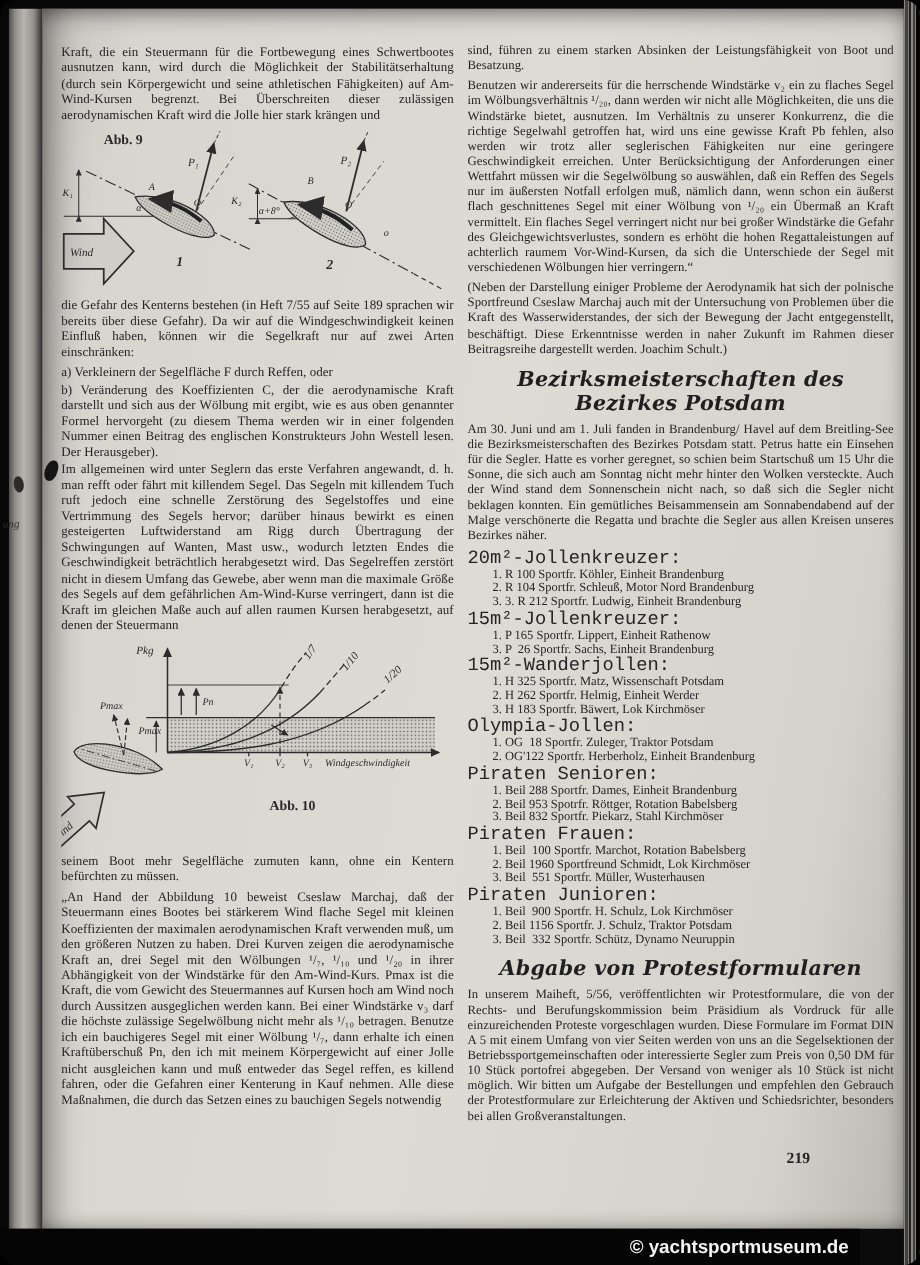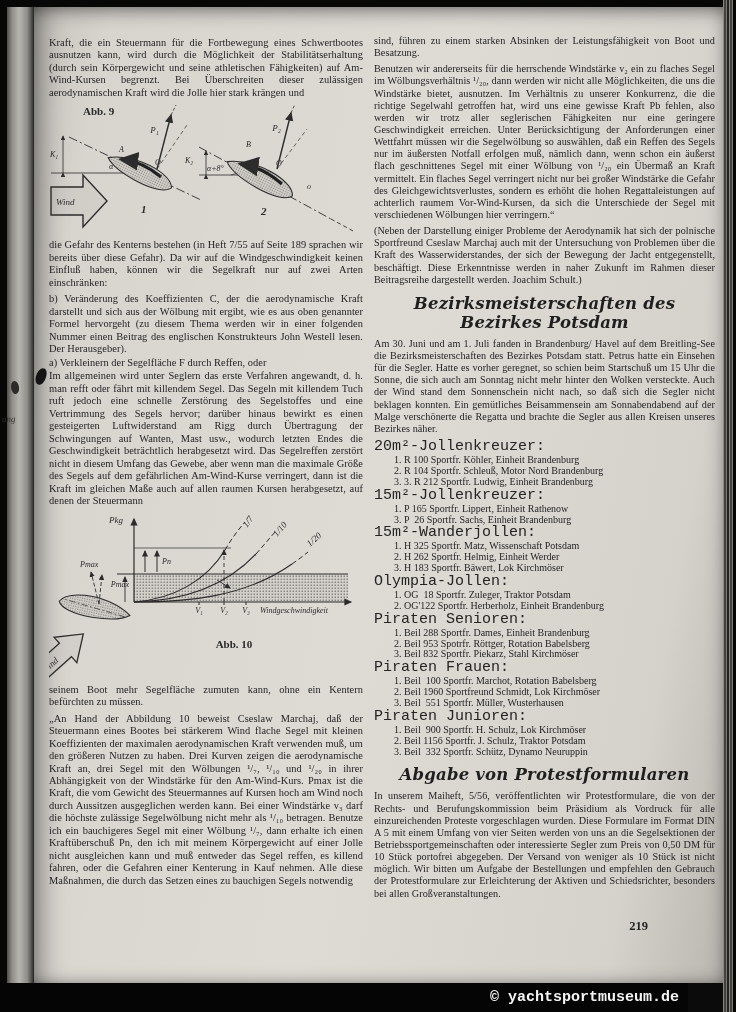--- a/index.html
+++ b/index.html
@@ -1,31 +1,31 @@
 <!DOCTYPE html>
 <html><head>
 <meta charset="utf-8">
 <style>
   html,body{margin:0;padding:0;background:#000;}
   .scan{position:relative;width:736px;height:1012px;background:#0b0b0b;overflow:hidden;
-        font-family:"Liberation Serif","DejaVu Serif",serif;color:#242424;}
+        font-family:"Liberation Serif","DejaVu Serif",serif;color:#242424;border-radius:13px;}
   
   .edge-top{position:absolute;left:0;top:0;width:736px;height:7px;background:#070707;}
   .edge-left{position:absolute;left:0;top:0;width:7px;height:1012px;background:#070707;}
   .spine{position:absolute;left:7px;top:5px;width:27px;height:978px;
          background:linear-gradient(to right,#4e4c49,#8e8c87 18%,#b7b5af 45%,#908e89 75%,#3c3b38 96%,#191918);}
   .edge-right{position:absolute;right:0;top:0;width:13px;height:1012px;
          background:repeating-linear-gradient(to right,#8a8884 0 1px,#44423f 1px 3px,#7b7975 3px 4px,#24231f 4px 6px);}
   .edge-right-black{position:absolute;right:0;top:0;width:3px;height:1012px;background:#050505;}
   .page{position:absolute;left:34px;top:7px;width:692px;height:976px;overflow:hidden;
         background:linear-gradient(100deg,#c6c3bd 0%,#d8d5cf 9%,#dedbd5 50%,#d5d2cc 86%,#b9b6b0 100%);
         box-shadow:inset 20px 0 28px -16px rgba(0,0,0,.5), inset -12px 0 18px -10px rgba(0,0,0,.35),
                    inset 0 16px 20px -14px rgba(0,0,0,.45), inset 0 -10px 16px -12px rgba(0,0,0,.3);}
   .footer-bar{position:absolute;left:0;top:983px;width:688px;height:29px;background:#050505;
-        color:#f4f4f4;font-family:Liberation Mono, monospace;font-weight:bold;
+        color:#f4f4f4;font-family:Liberation Sans, sans-serif;font-weight:bold;
         font-size:15px;line-height:29px;text-align:right;padding-right:9px;box-sizing:border-box;}
   
   .blob1{position:absolute;left:36px;top:368px;width:10px;height:17px;background:#141414;border-radius:60% 40% 55% 45%;transform:rotate(14deg);}
   .blob2{position:absolute;left:11px;top:381px;width:8px;height:13px;background:#2c2b29;border-radius:50%;transform:rotate(-8deg);}
   .margin-frag{position:absolute;left:2px;top:414px;font-size:9px;font-style:italic;color:#2e2d2b;transform:rotate(-2deg);}
   
   .col{position:absolute;}
   .col-left{left:15px;top:30px;width:314px;}
   .col-right{left:340px;top:28px;width:341px;}
   .col p{margin:0 0 4px;text-align:justify;font-size:10.4px;line-height:1.2;letter-spacing:.05px;}
@@ -113,22 +113,22 @@
             <line x1="228" y1="66" x2="242" y2="10" stroke="#2c2c2c" stroke-width="1.4" marker-end="url(#ah9)"></line>
             <line x1="242" y1="10" x2="246" y2="1" stroke="#2c2c2c" stroke-width="0.8" stroke-dasharray="3 2"></line>
             <line x1="228" y1="66" x2="258" y2="26" stroke="#2c2c2c" stroke-width="0.7" stroke-dasharray="4 3"></line>
             <text x="232" y="28" text-anchor="end" class="lbl">P₂</text>
             <text x="212" y="112" font-size="11" font-weight="bold" font-style="italic">2</text>
           </g>
         </svg>
       </figure>
 
       <p>die Gefahr des Kenterns bestehen (in Heft 7/55 auf Seite 189 sprachen wir bereits über diese Gefahr). Da wir auf die Windgeschwindigkeit keinen Einfluß haben, können wir die Segelkraft nur auf zwei Arten einschränken:</p>
+      <p class="list-item">a) Verkleinern der Segelfläche F durch Reffen, oder</p>
       <p class="list-item">b) Veränderung des Koeffizienten C, der die aerodynamische Kraft darstellt und sich aus der Wölbung mit ergibt, wie es aus oben genannter Formel hervorgeht (zu diesem Thema werden wir in einer folgenden Nummer einen Beitrag des englischen Konstrukteurs John Westell lesen. Der Herausgeber).</p>
-      <p class="list-item">a) Verkleinern der Segelfläche F durch Reffen, oder</p>
       <p>Im allgemeinen wird unter Seglern das erste Verfahren angewandt, d. h. man refft oder fährt mit killendem Segel. Das Segeln mit killendem Tuch ruft jedoch eine schnelle Zerstörung des Segelstoffes und eine Vertrimmung des Segels hervor; darüber hinaus bewirkt es einen gesteigerten Luftwiderstand am Rigg durch Übertragung der Schwingungen auf Wanten, Mast usw., wodurch letzten Endes die Geschwindigkeit beträchtlich herabgesetzt wird. Das Segelreffen zerstört nicht in diesem Umfang das Gewebe, aber wenn man die maximale Größe des Segels auf dem gefährlichen Am-Wind-Kurse verringert, dann ist die Kraft im gleichen Maße auch auf allen raumen Kursen herabgesetzt, auf denen der Steuermann</p>
 
       <figure>
         <svg width="313" height="168" viewBox="0 0 313 168">
           <defs>
             <marker id="ah10" markerWidth="8" markerHeight="8" refX="5.5" refY="3" orient="auto">
               <path d="M0,0 L6.5,3 L0,6 Z" fill="#2c2c2c"></path>
             </marker>
             <pattern id="st10" width="3" height="3" patternUnits="userSpaceOnUse">
               <rect width="3" height="3" fill="#d2cfc9"></rect>

